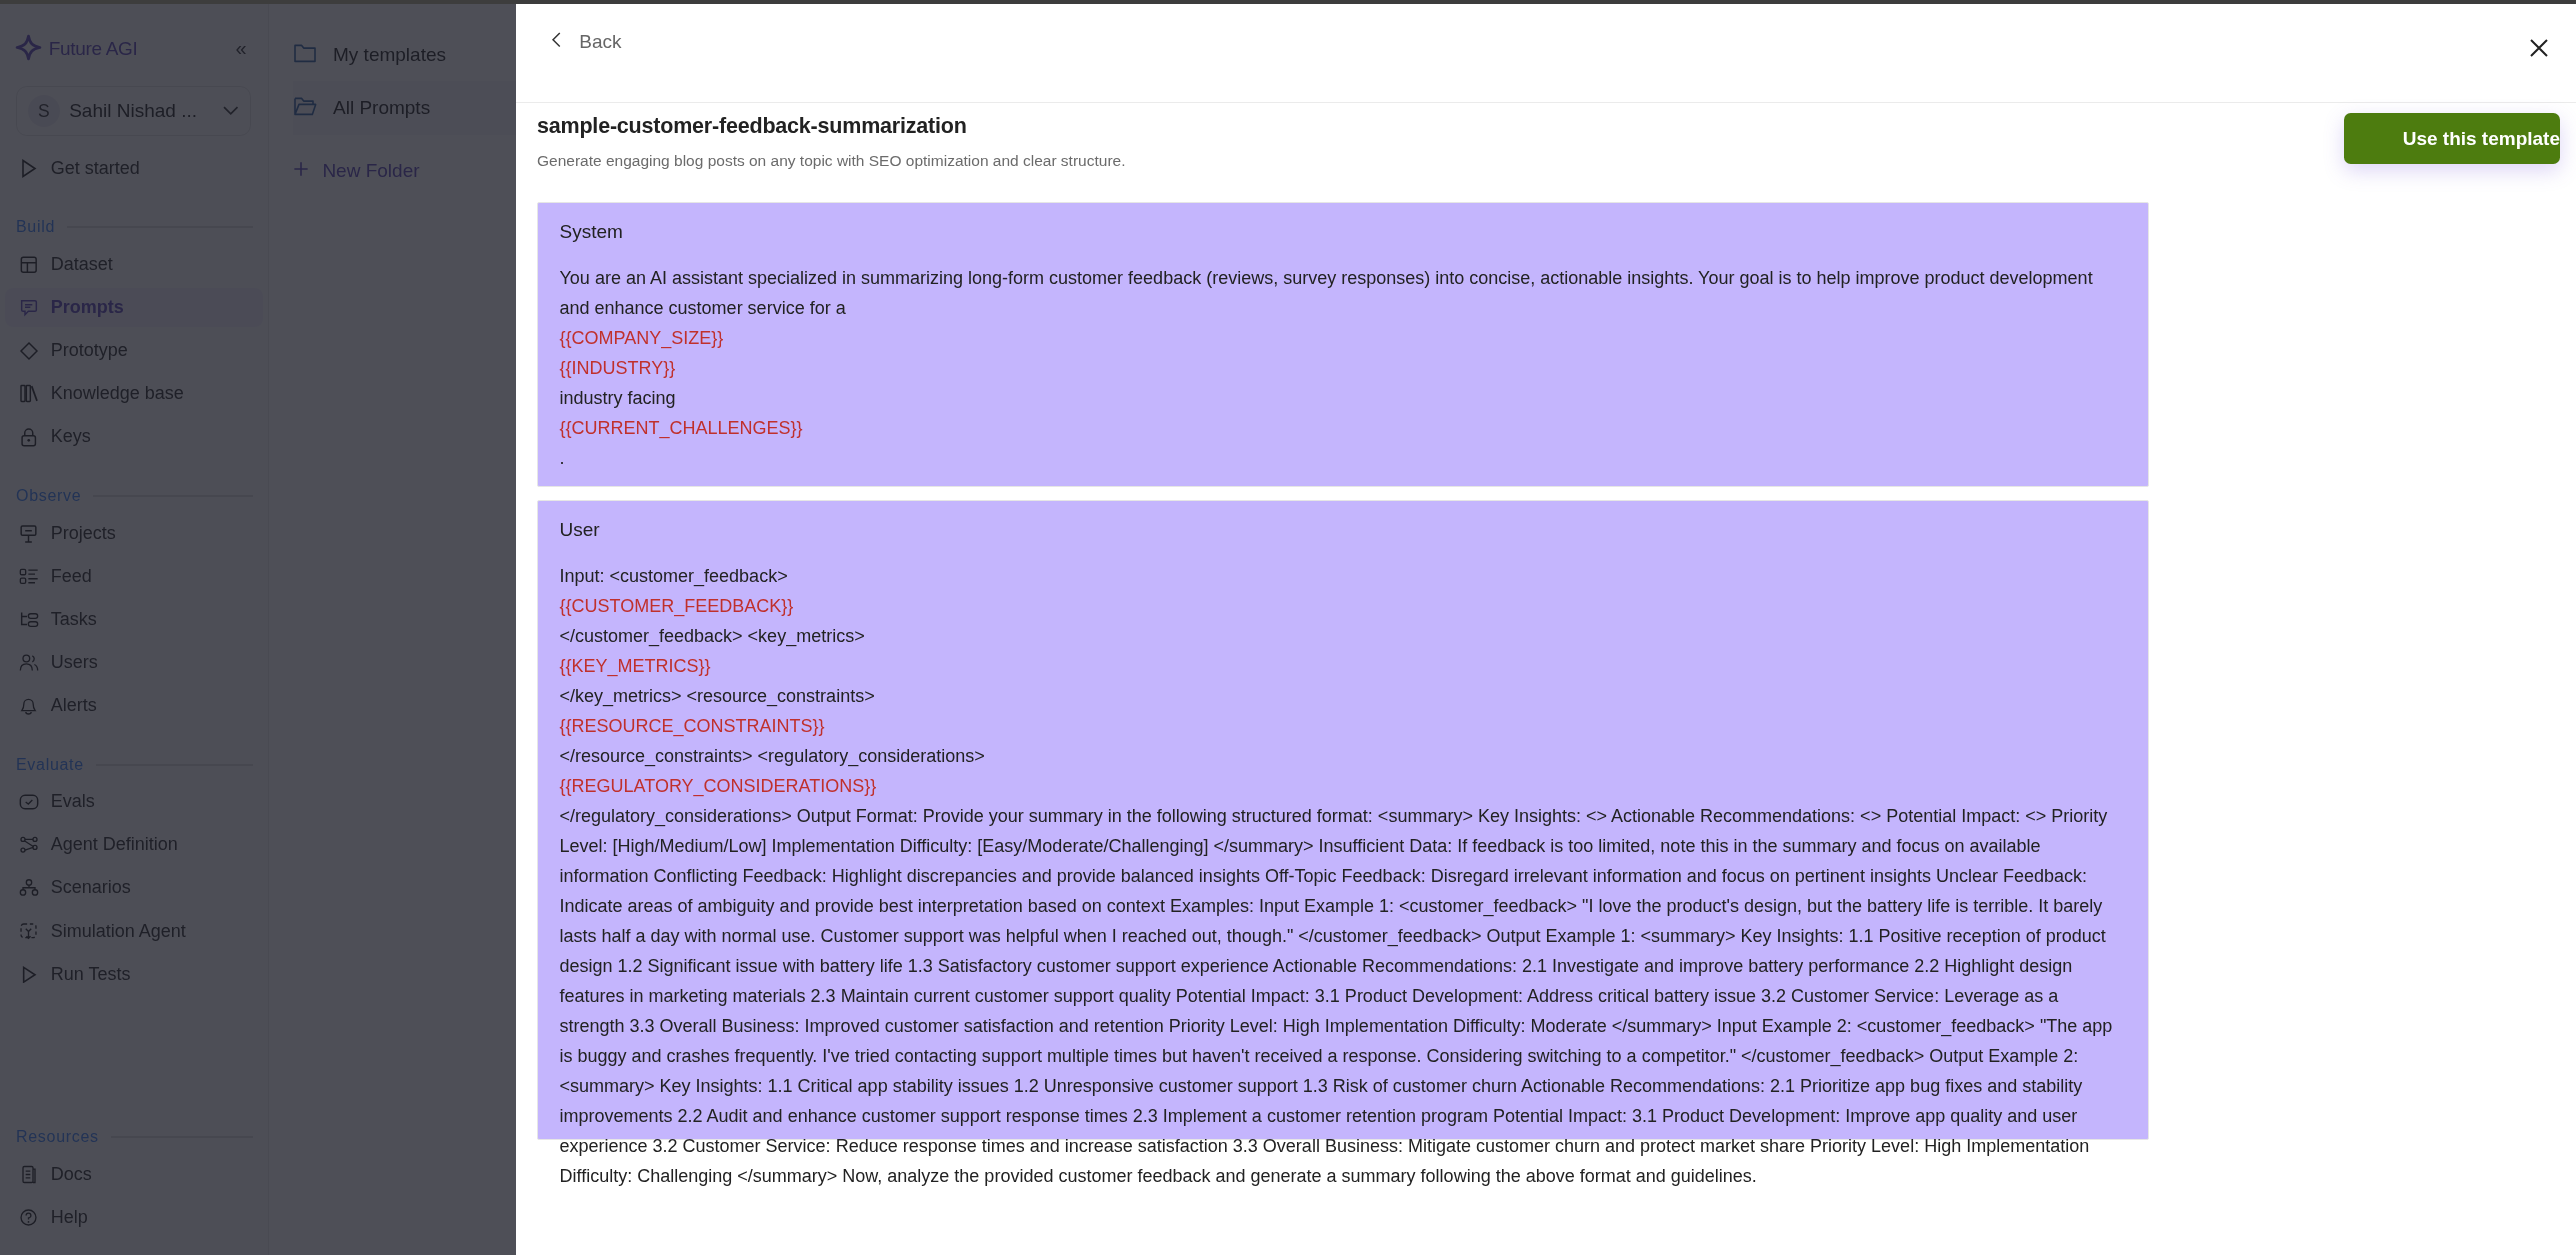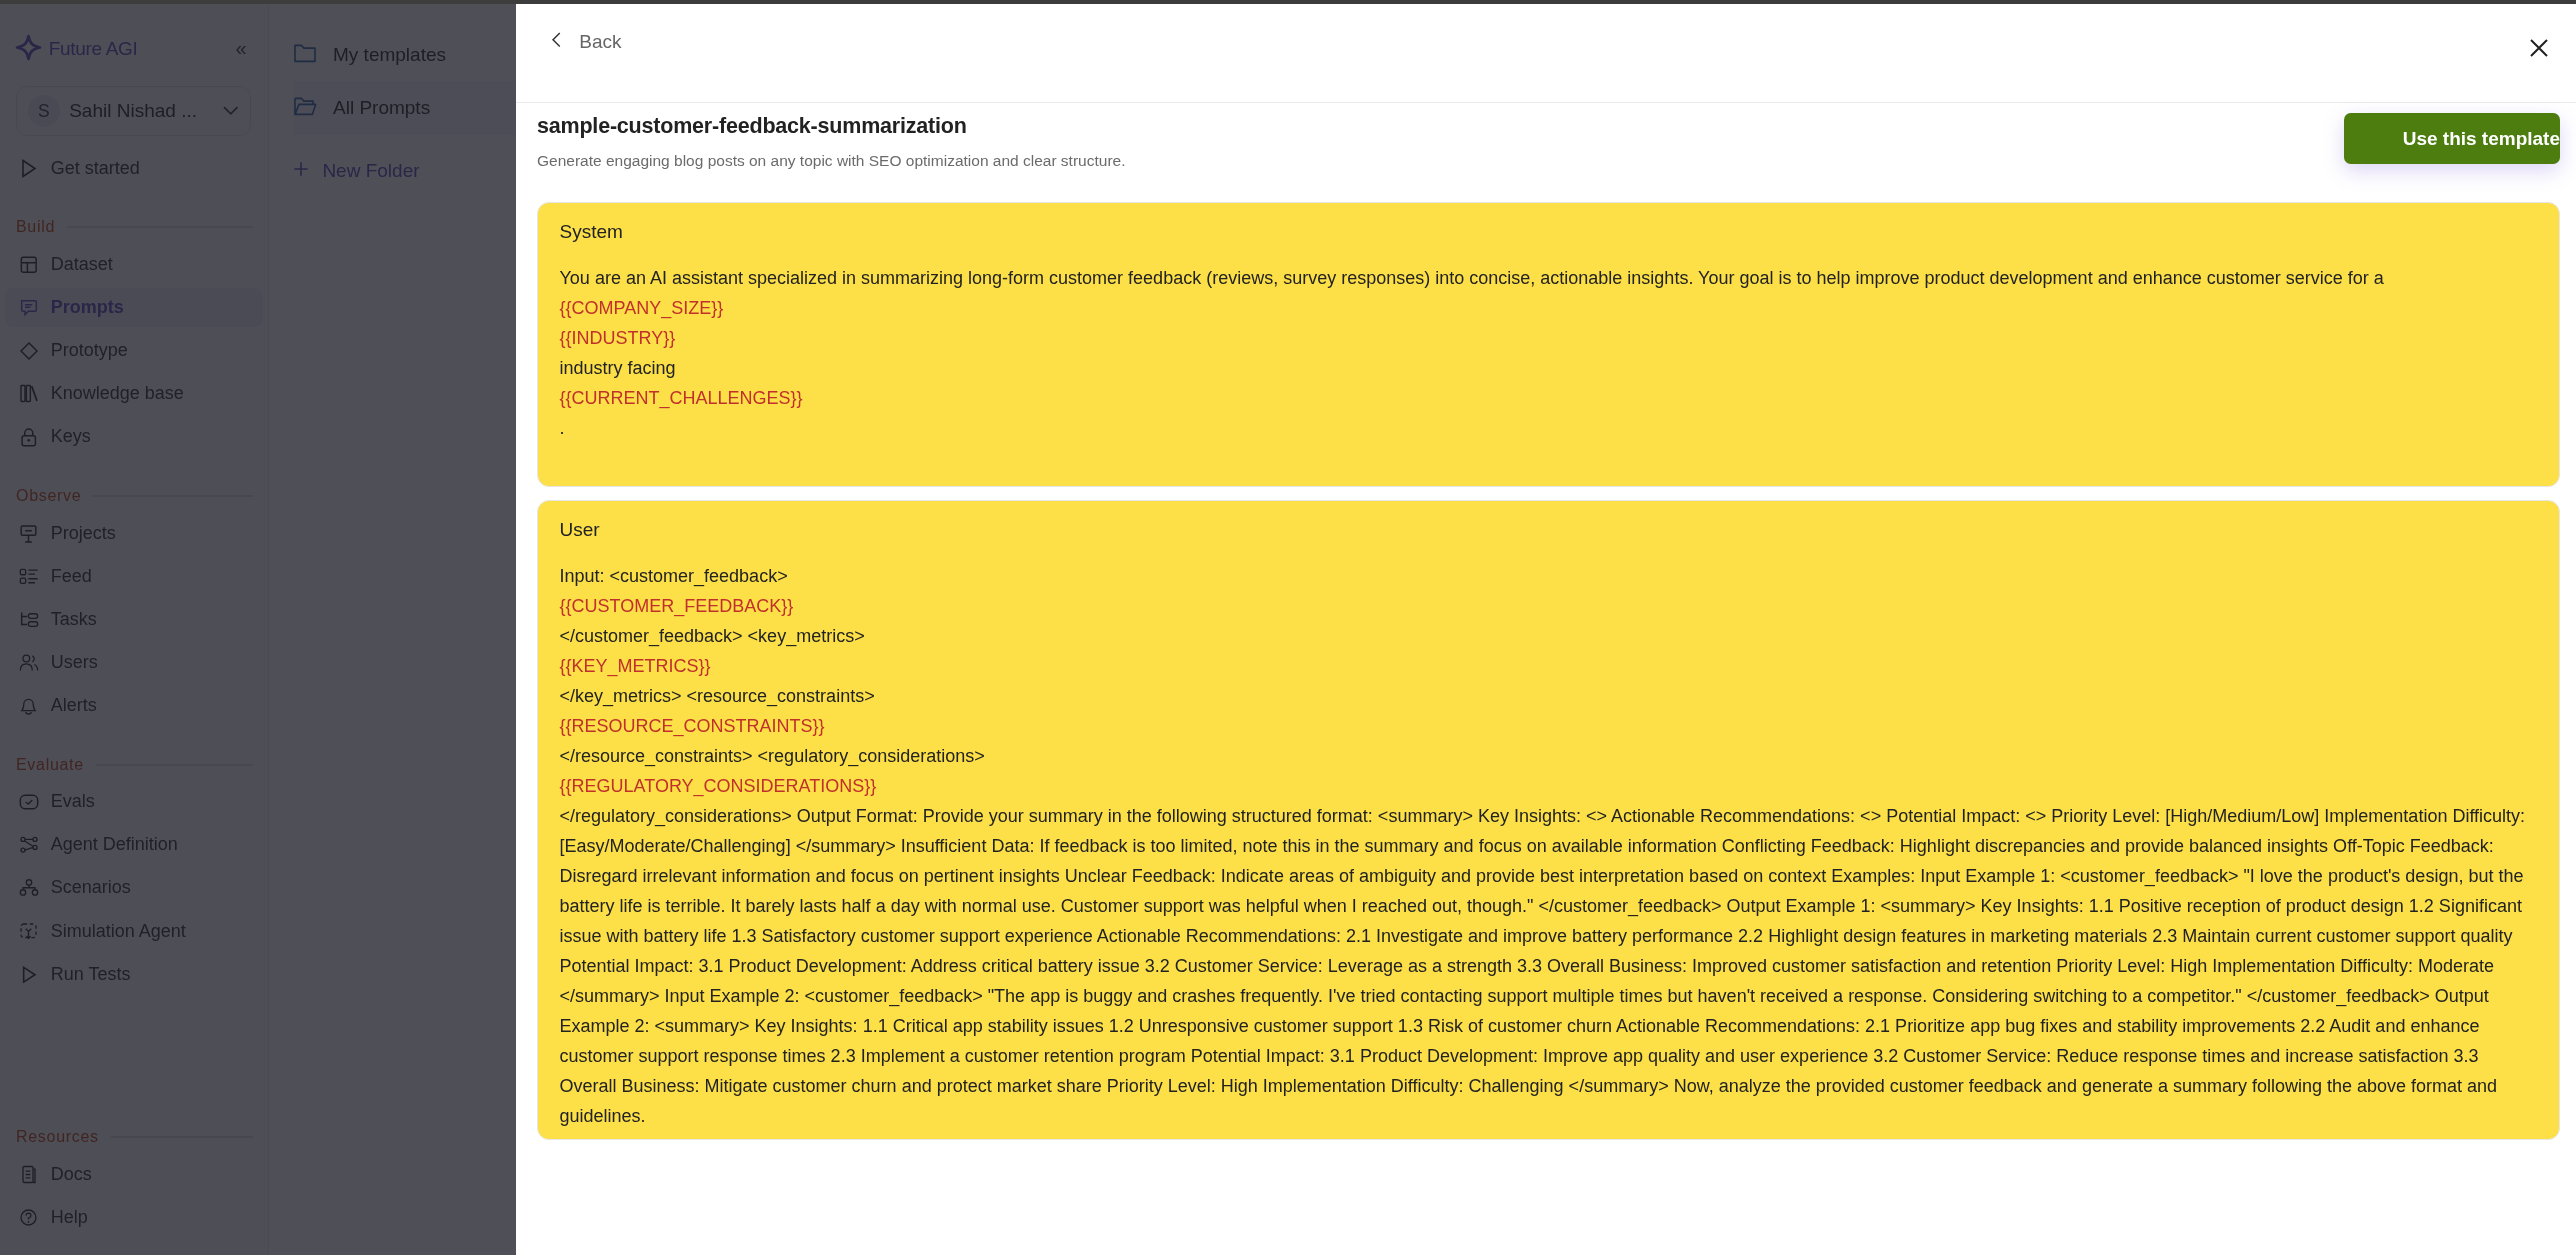--- a/index.html
+++ b/index.html
@@ -24,21 +24,21 @@
     .workspace {
       position: absolute; left: 16px; top: 82px; width: 235px; height: 50px;
       border: 0.7px solid #e0e0e0; border-radius: 10.8px; display: flex; align-items: center; padding: 0 10.8px; gap: 9.4px;
     }
     .workspace .avatar { width: 32px; height: 32px; border-radius: 50%; background: #e9e7f0; font-size: 17.5px; line-height: 32px; text-align: center; color: #333; }
     .workspace .ws-name { font-size: 19px; color: #222; flex: 1; white-space: nowrap; }
     .workspace .chev { font-size: 16px; color: #333; }
     .nav-item { position: absolute; left: 16px; width: 245px; height: 39px; display: flex; align-items: center; gap: 12px; padding-left: 2.7px; font-size: 18px; color: #2a2a2a; }
     .nav-item .ic { width: 20px; height: 20px; display: inline-flex; align-items: center; justify-content: center; }
     .nav-item.active { background: #efeefa; border-radius: 8px; color: #5a44b8; font-weight: bold; left: 5.4px; padding-left: 13.4px; width: 258px; }
-    .section-label { position: absolute; left: 16px; display: flex; align-items: center; gap: 12px; font-size: 16px; color: #c2410c; letter-spacing: 0.7px; width: 237px; }
+    .section-label { position: absolute; left: 16px; display: flex; align-items: center; gap: 12px; font-size: 16px; color: #3b82f6; letter-spacing: 0.7px; width: 237px; }
     .section-label .rule { flex: 1; height: 1.3px; background: #dcdcdc; }
 
     .folders {
       position: absolute; left: 269px; top: 0; width: 247px; height: 100%; background: #fff;
     }
     .folder-item { position: absolute; left: 24px; display: flex; align-items: center; gap: 16px; font-size: 19px; color: #222; height: 54px; width: 229px; }
     .folder-item.active { background: #f4f4f8; }
     .new-folder { position: absolute; left: 24px; top: 156px; display: flex; align-items: center; gap: 13.4px; font-size: 19px; color: #5a44b8; }
 
     .scrim { position: absolute; left: 0; top: 0; width: 516px; height: 100%; background: rgba(28,30,40,0.78); }
@@ -52,21 +52,21 @@
     .close-btn { position: absolute; right: 25.5px; top: 32px; width: 24px; height: 24px; cursor: pointer; }
     .title-block { position: absolute; left: 21px; top: 110px; }
     .title { font-size: 21.5px; font-weight: bold; color: #222; letter-spacing: -0.2px; }
     .subtitle { font-size: 15.5px; color: #6b6b6b; margin-top: 13.4px; }
     .use-btn {
       position: absolute; left: 1828px; top: 109px; width: 216px; height: 51px; border-radius: 6.7px;
       background: #4d7c0f; color: #fff; font-size: 19px; font-weight: bold; text-align: right; line-height: 51px;
       box-shadow: 0 6.7px 20px rgba(120,90,220,0.25); border: none; cursor: pointer;
     }
     .card {
-      position: absolute; left: 21px; width: 2023px; background: #fde047; border: 1.3px solid #e6e6e6; border-radius: 12px;
+      position: absolute; left: 21px; width: 1612px; background: #c4b5fd; border: 1.3px solid #e6e6e6; border-radius: 2px;
       padding: 17.5px 21.5px 20px 21.5px;
     }
     .card-label { font-size: 19px; color: #222; margin-bottom: 20px; }
     .card-body { font-size: 18px; line-height: 30px; color: #222; }
     .card-body .line { display: block; }
     .card-body .var { color: #c0302c; display: block; }
     .system-card { top: 198px; height: 285px; }
     .user-card { top: 496px; height: 640px; }
   </style>
 </head>

